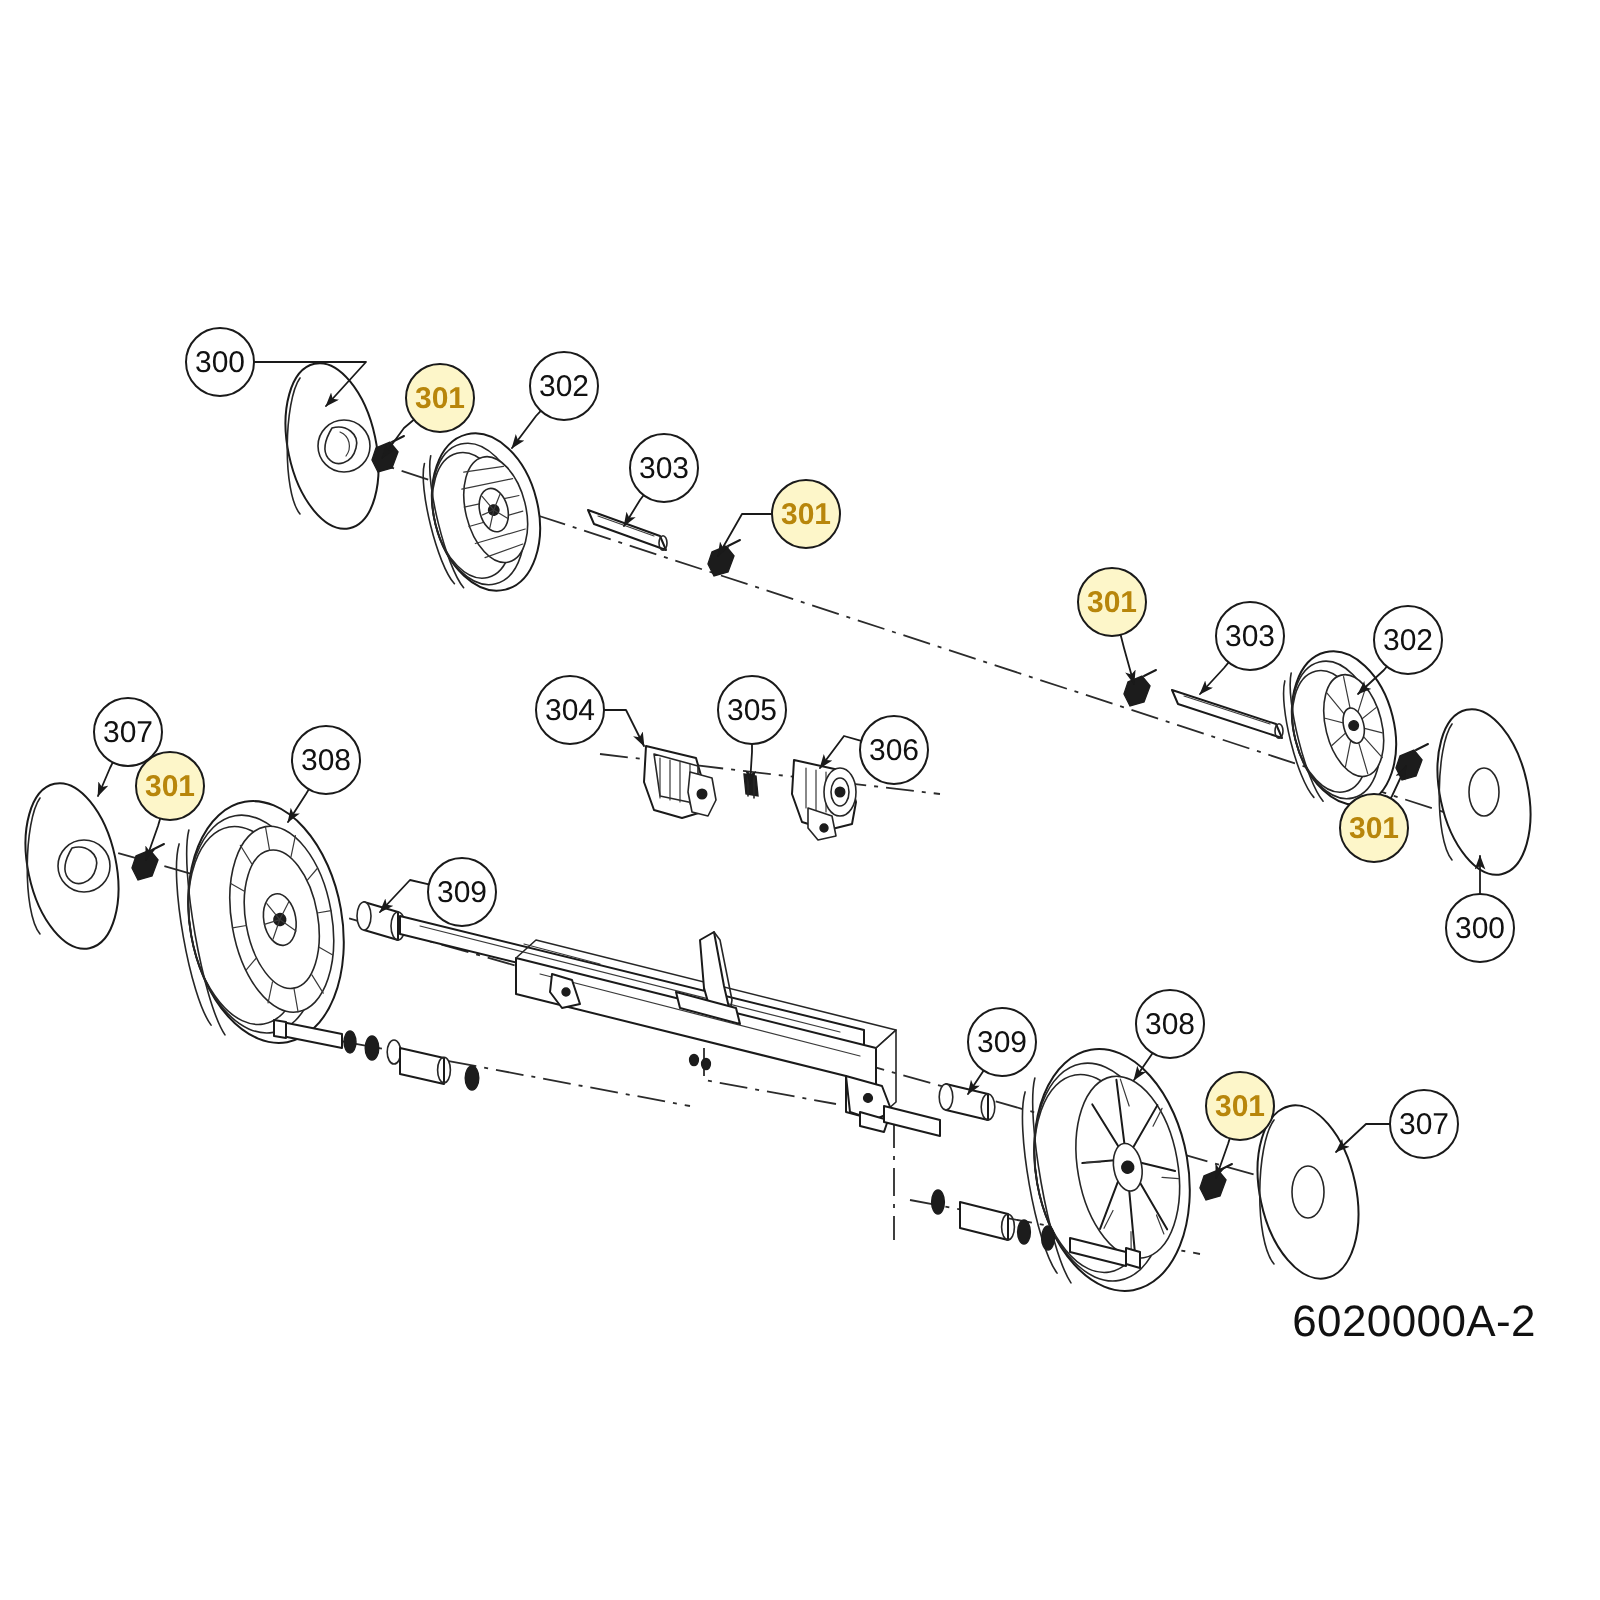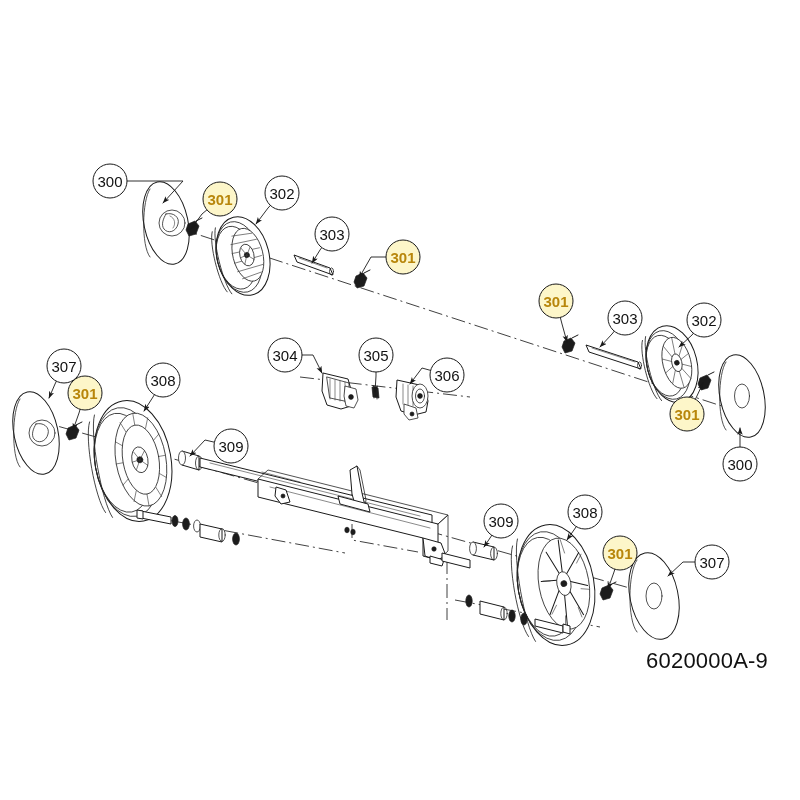--- a/index.html
+++ b/index.html
@@ -419,14 +419,14 @@
           <circle cx="620" cy="553" r="17" class="bub-hl"></circle>
           <text x="620" y="553.5" class="bubtxt-hl">301</text>
         </g>
         <g>
           <circle cx="712" cy="562" r="17" class="bub"></circle>
           <text x="712" y="562.5" class="bubtxt">307</text>
         </g>
       </g>
   </svg>
 
-  <div id="sheet-code">6020000A-9</div>
+  <div id="sheet-code">6020000A-2</div>
 </div>
 
 </body></html>

